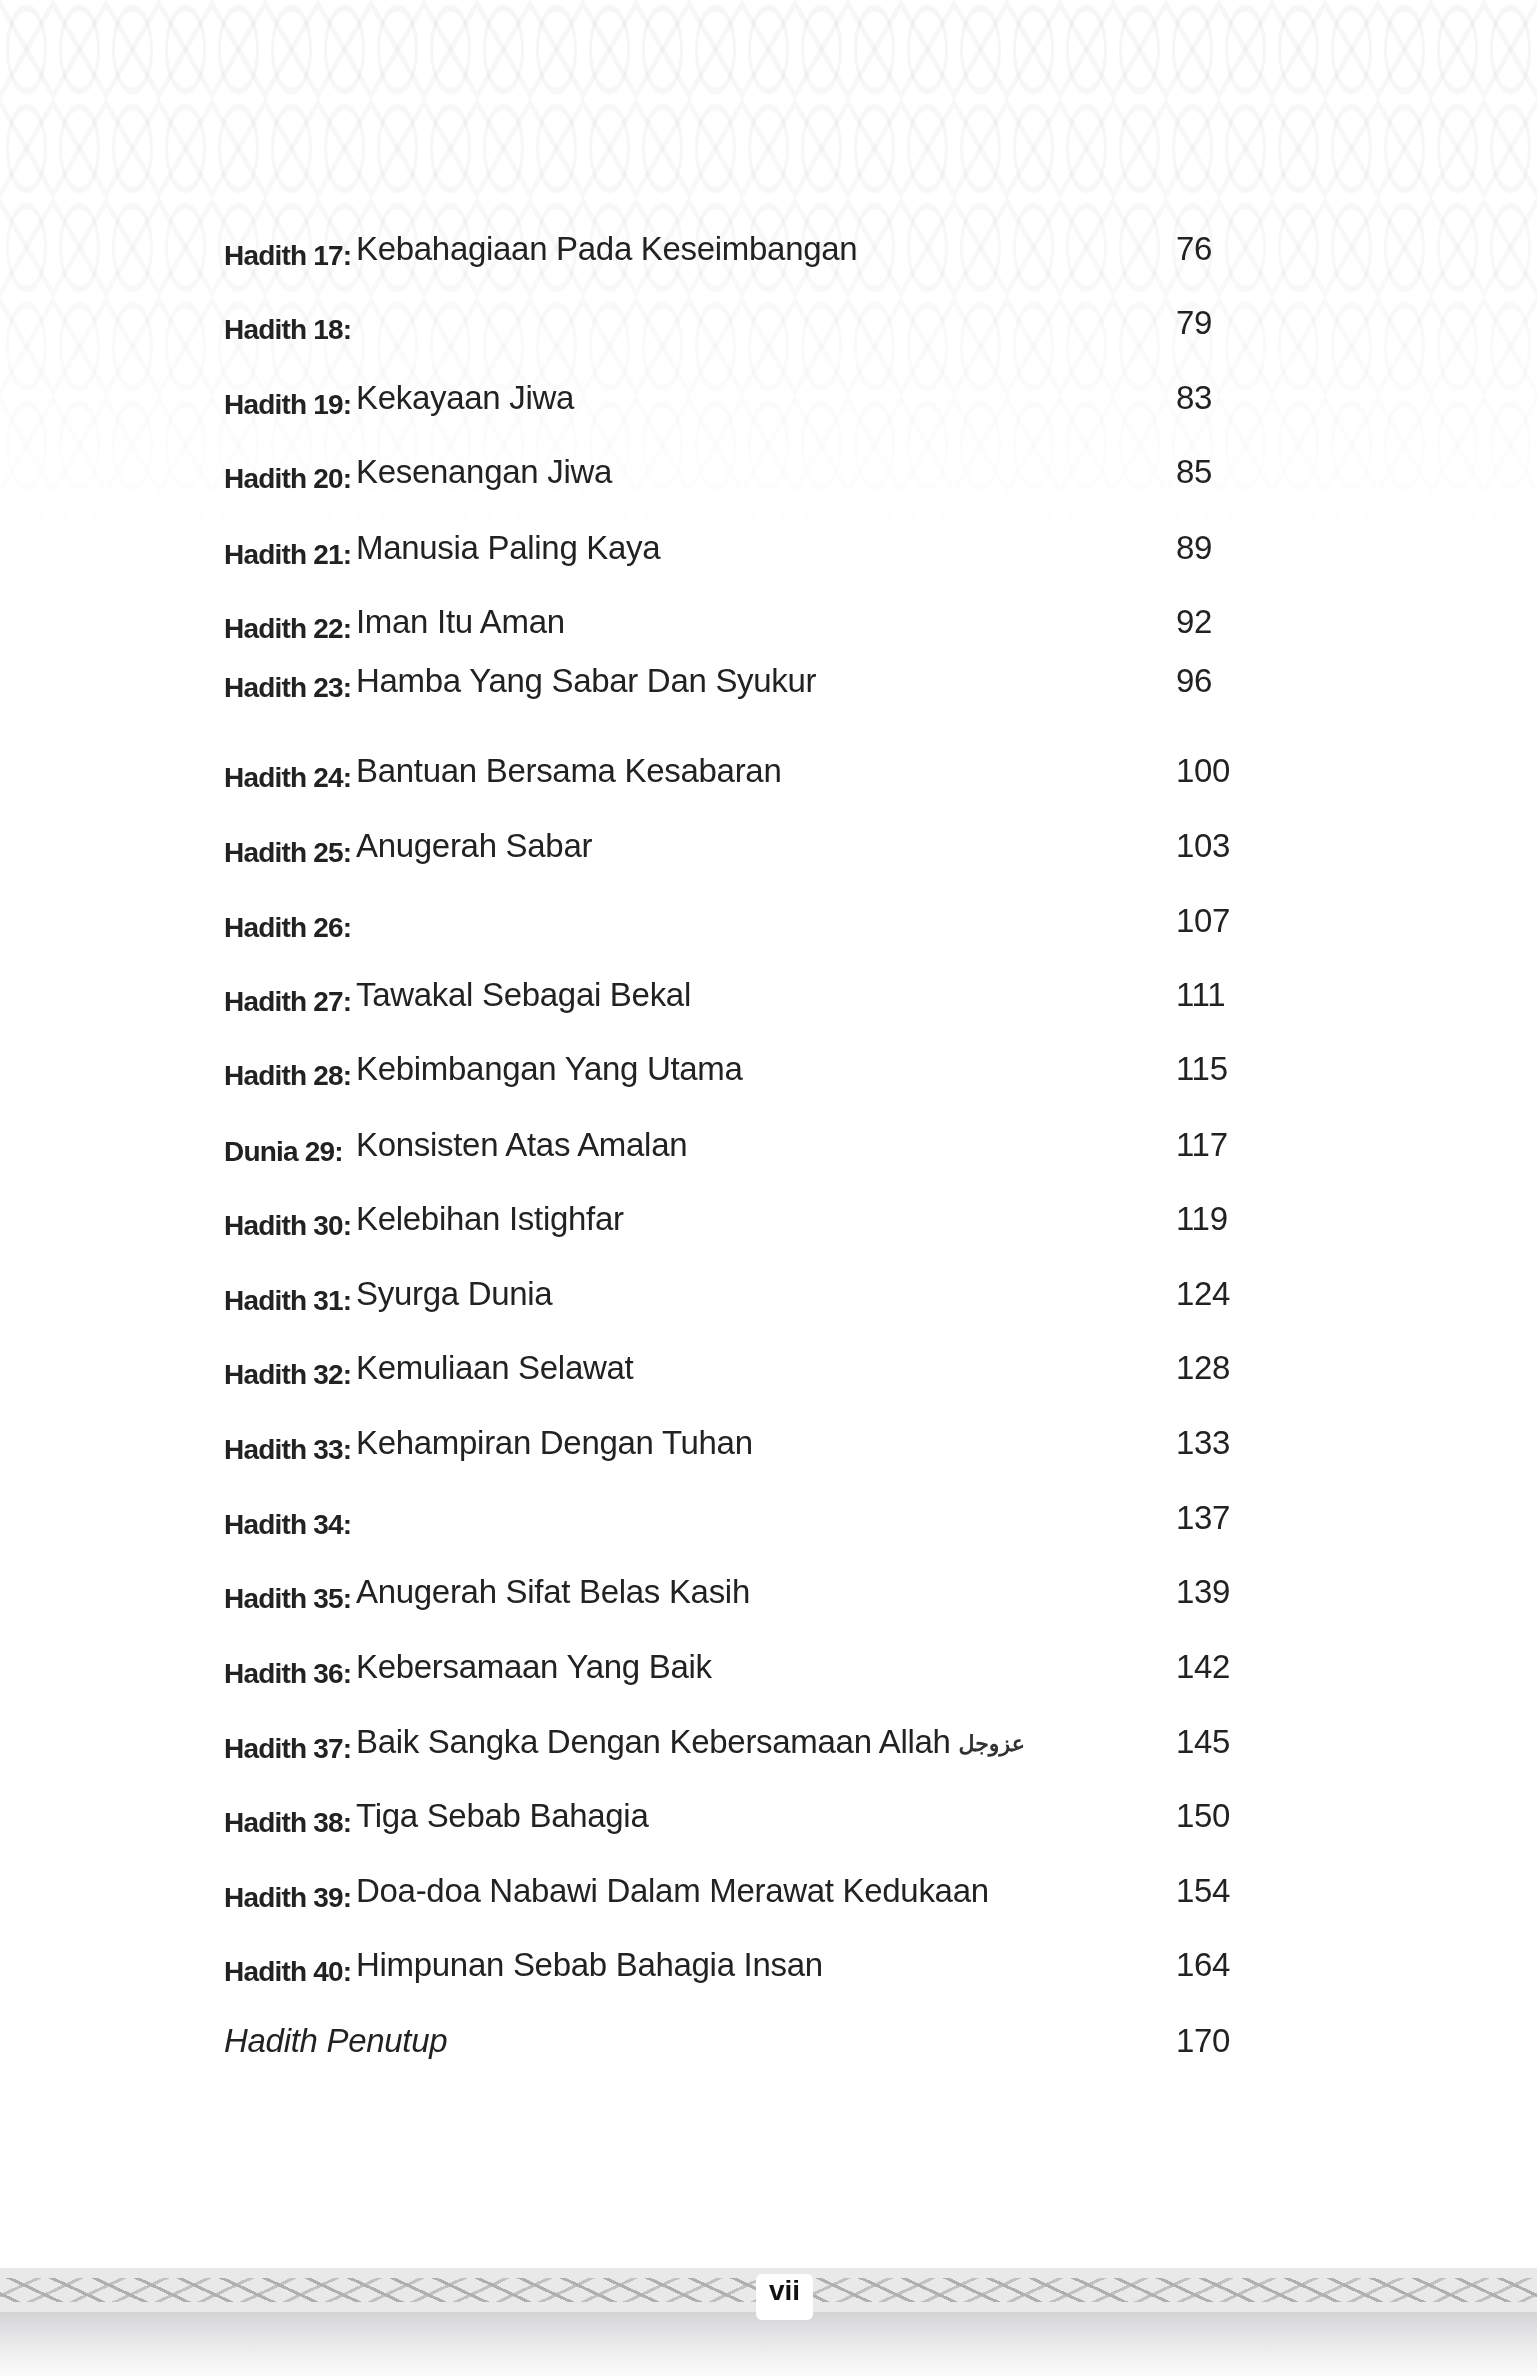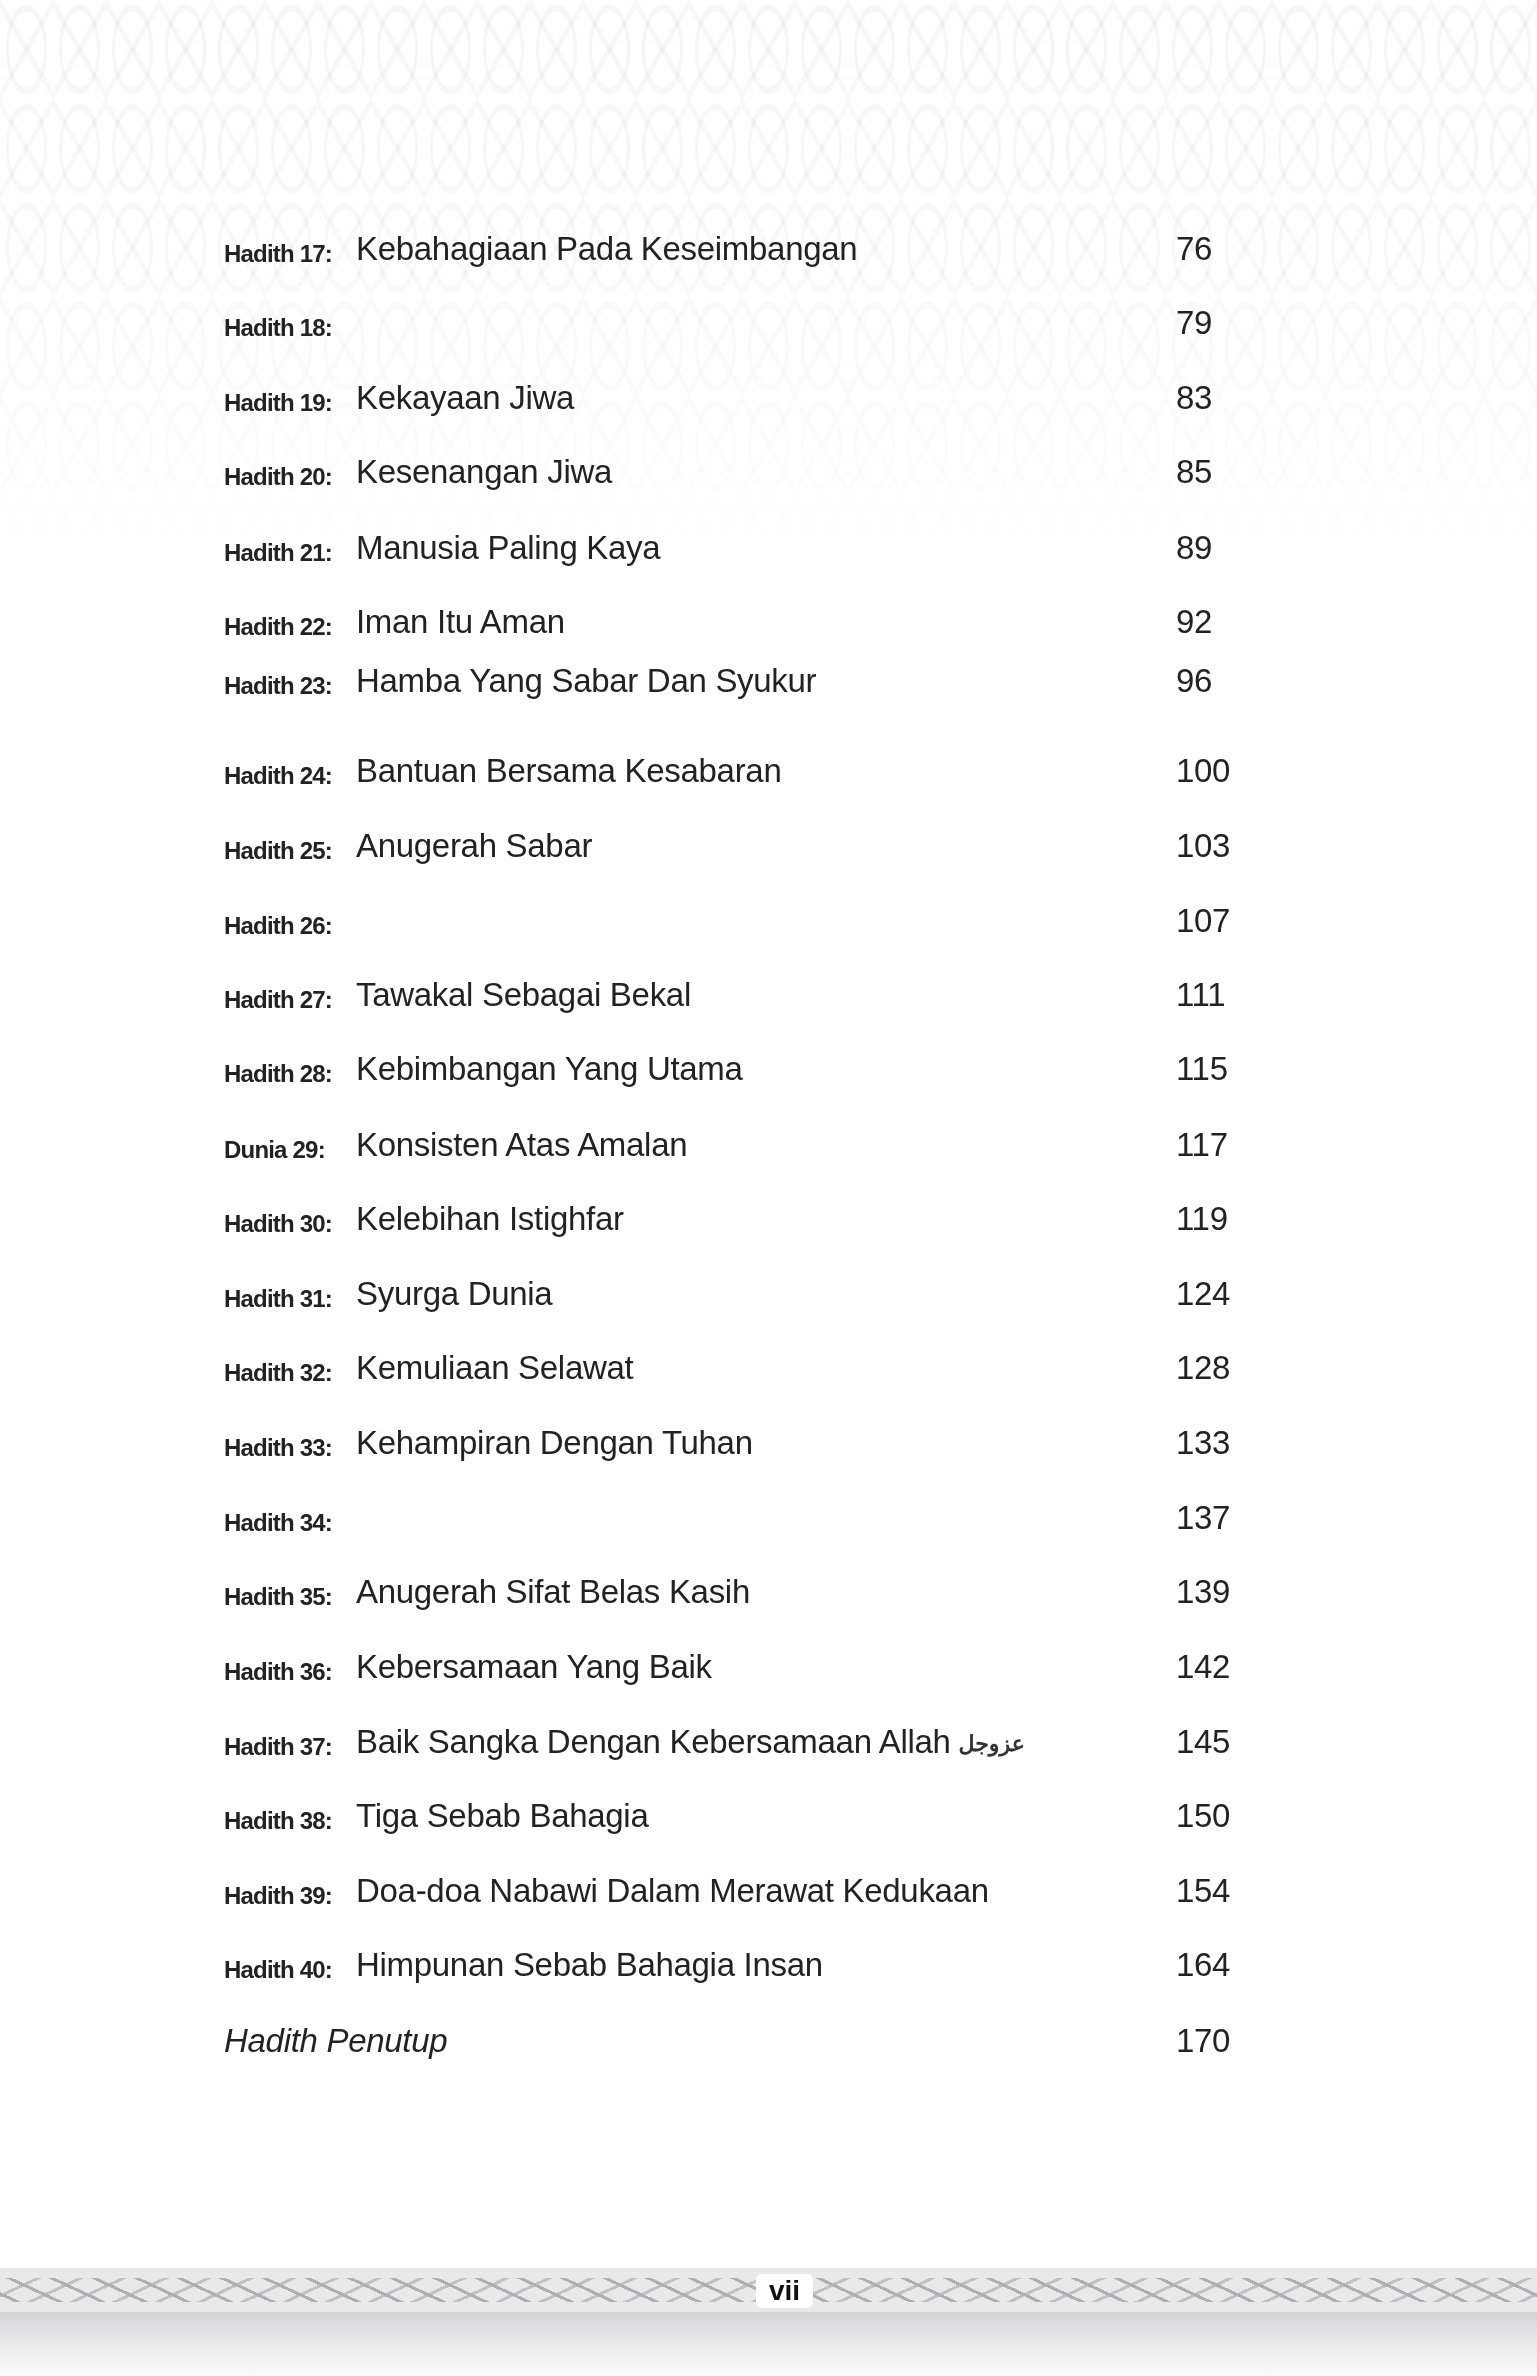--- a/index.html
+++ b/index.html
@@ -8,33 +8,33 @@
     background-image:
       radial-gradient(ellipse 22px 48px at 50% 50%, transparent 17px, rgba(0,0,0,0.035) 18px, rgba(0,0,0,0.035) 20px, transparent 21px),
       linear-gradient(60deg, transparent 47%, rgba(0,0,0,0.03) 48%, rgba(0,0,0,0.03) 52%, transparent 53%),
       linear-gradient(-60deg, transparent 47%, rgba(0,0,0,0.03) 48%, rgba(0,0,0,0.03) 52%, transparent 53%);
     background-size:53px 99px,53px 99px,53px 99px;
     -webkit-mask-image:linear-gradient(to bottom, rgba(0,0,0,1) 0%, rgba(0,0,0,0.8) 50%, rgba(0,0,0,0) 100%);
     mask-image:linear-gradient(to bottom, rgba(0,0,0,1) 0%, rgba(0,0,0,0.8) 50%, rgba(0,0,0,0) 100%);
   }
   .toc{position:absolute;left:0;top:0;width:1538px;}
   .row{position:absolute;left:0;width:1538px;height:50px;}
-  .lbl{position:absolute;left:224px;top:14px;font-weight:bold;font-size:24px;letter-spacing:-0.8px;color:#222;white-space:nowrap;}
+  .lbl{position:absolute;left:224px;top:14px;font-weight:bold;font-size:28px;letter-spacing:-0.8px;color:#222;white-space:nowrap;}
   .ttl{position:absolute;left:356px;top:4px;font-size:33px;letter-spacing:-0.3px;color:#222;white-space:nowrap;}
   .ttl.wide{left:224px;font-style:italic;}
   .pg{position:absolute;left:1176px;top:4px;font-size:33px;letter-spacing:-0.3px;color:#222;white-space:nowrap;}
   .honor{font-size:22px;margin-left:8px;vertical-align:middle;color:#333;font-weight:bold;}
   .footer-band{position:absolute;left:0;top:2268px;width:1538px;height:44px;background:#e9e9ea;}
   .braid{position:absolute;left:0;top:10px;width:1538px;height:24px;
     background-image:
       repeating-linear-gradient(25deg, transparent 0 6px, #a9a9ab 6px 9px, transparent 9px 18px),
       repeating-linear-gradient(-25deg, transparent 0 6px, #bdbdbf 6px 9px, transparent 9px 18px);
     opacity:0.9;}
   .footer-shadow{position:absolute;left:0;top:2312px;width:1538px;height:64px;background:linear-gradient(to bottom,#d4d4d6 0%,#e8e8ea 45%,#fbfbfb 100%);}
-  .folio{position:absolute;left:756px;top:2274px;width:57px;height:34px;background:#fff;border-radius:6px;text-align:center;font-weight:bold;font-size:28px;line-height:34px;color:#111;}
+  .folio{position:absolute;left:756px;top:2274px;width:57px;height:46px;background:#fff;border-radius:6px;text-align:center;font-weight:bold;font-size:28px;line-height:34px;color:#111;}
 </style>
 </head>
 <body>
 
 <div class="pattern"></div>
 
 <div class="toc">
   <div class="row" style="top:226px">
       <span class="lbl">Hadith 17:</span>
       <span class="ttl">Kebahagiaan Pada Keseimbangan</span>

